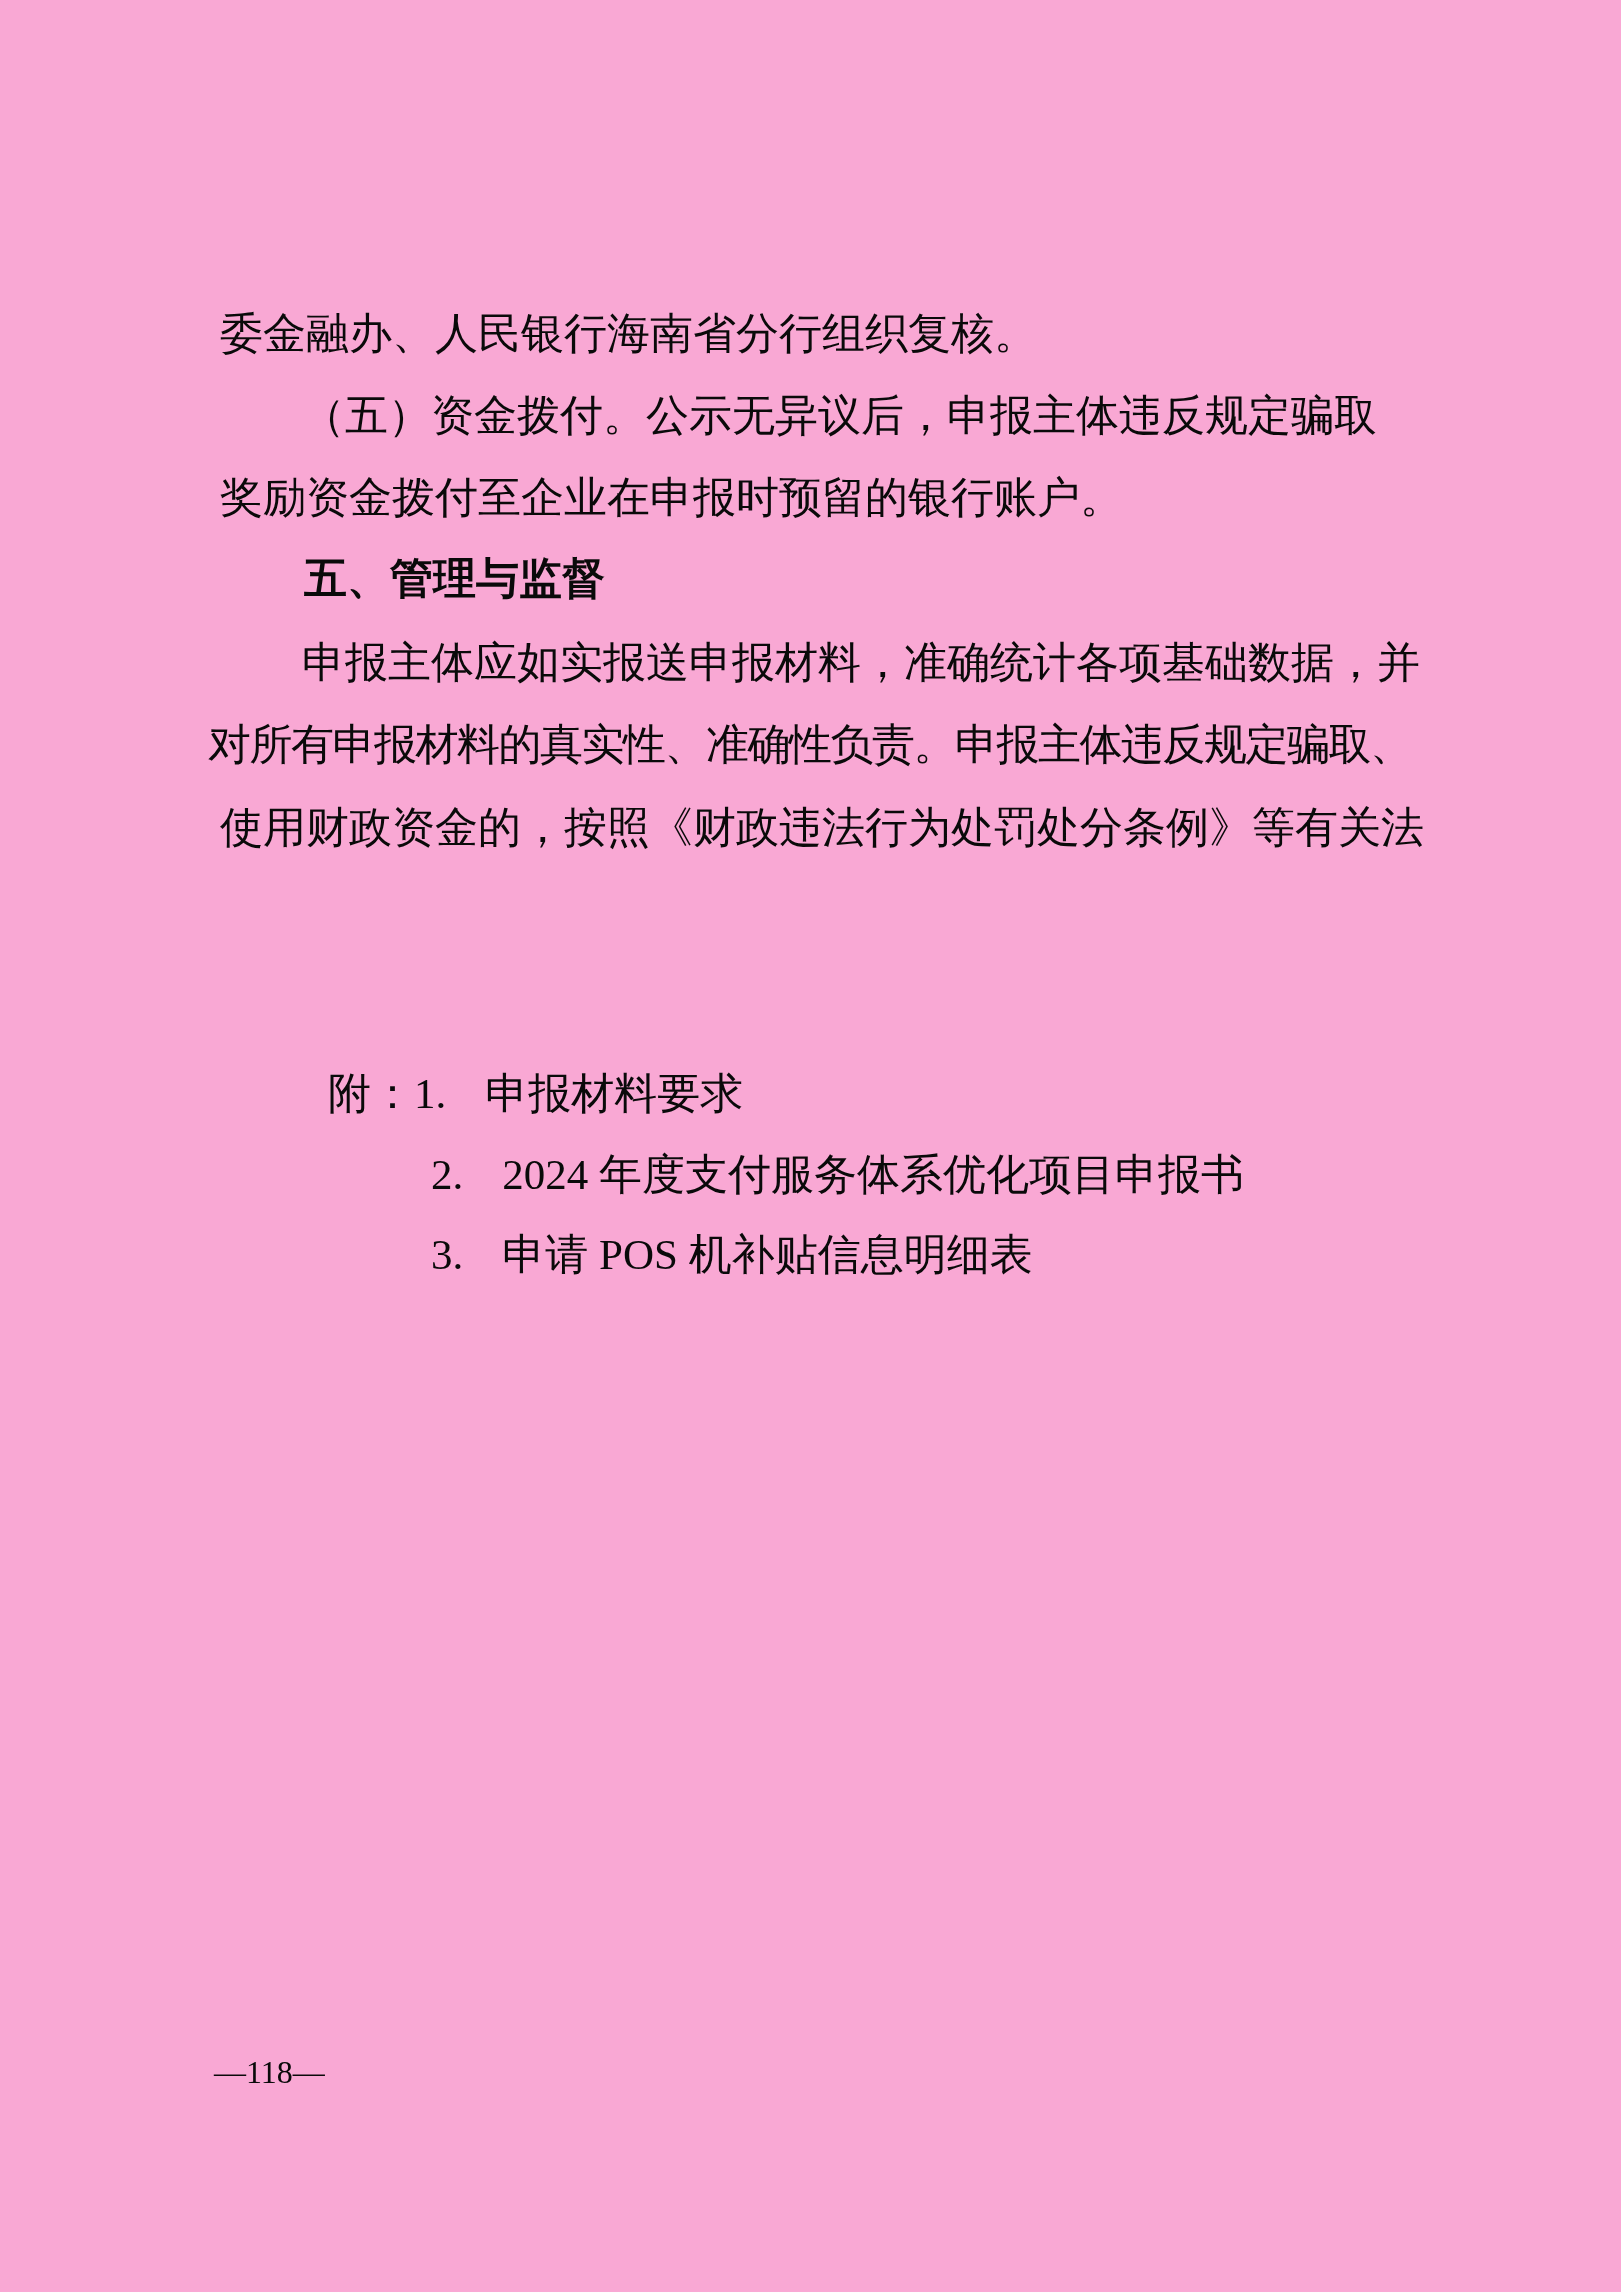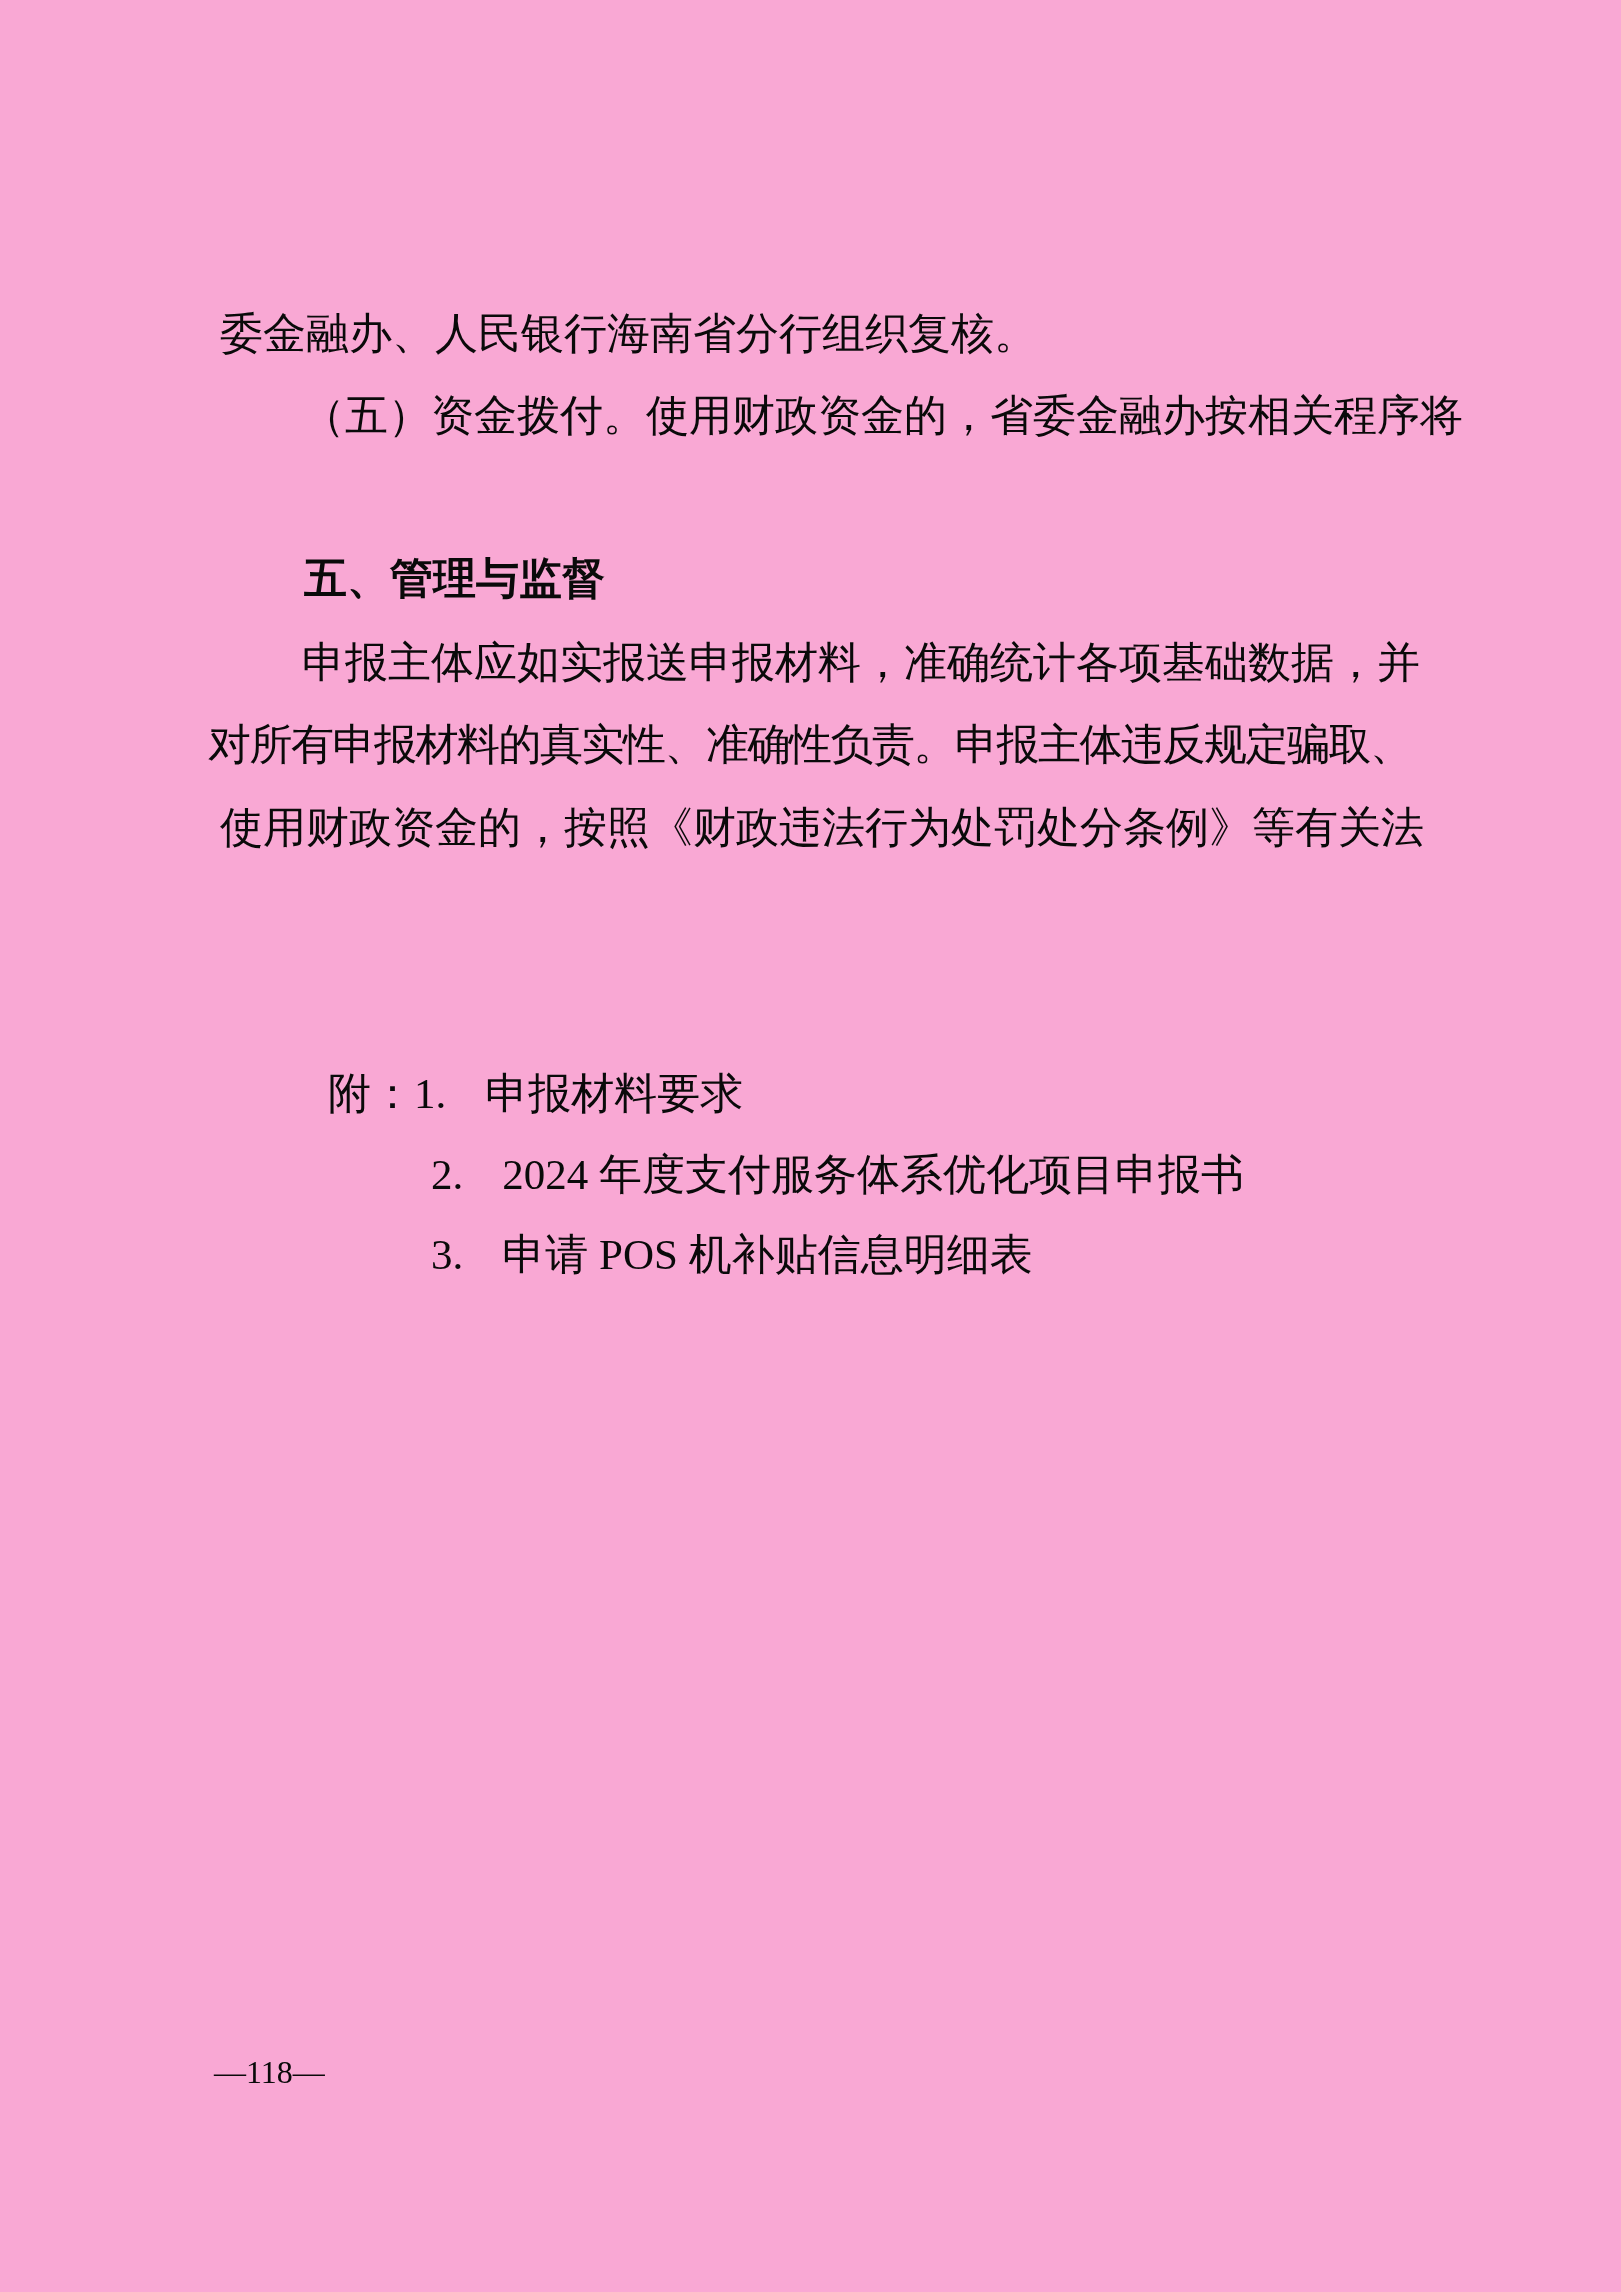--- a/index.html
+++ b/index.html
@@ -38,22 +38,23 @@
     white-space: pre;
   }
 </style>
 </head>
 <body>
 
 <div class="page">
 
   <div class="line body-text" style="left:220px; top:310px;">委金融办、人民银行海南省分行组织复核。</div>
 
-  <div class="line body-text" style="left:302px; top:392px;">（五）资金拨付。使用财政资金的，省委金融办按相关程序将</div>
+  <div class="line body-text" style="left:302px; top:392px;">（五）资金拨付。公示无异议后，申报主体违反规定骗取</div>
 
+  <div class="line body-text" style="left:220px; top:474px;">奖励资金拨付至企业在申报时预留的银行账户。</div>
 
   <div class="line heading-text" style="left:304px; top:555px;">五、管理与监督</div>
 
   <div class="line body-text" style="left:302px; top:639px;">申报主体应如实报送申报材料，准确统计各项基础数据，并</div>
 
   <div class="line body-text tight" style="left:208px; top:721px;">对所有申报材料的真实性、准确性负责。申报主体违反规定骗取、</div>
 
   <div class="line body-text" style="left:220px; top:804px;">使用财政资金的，按照《财政违法行为处罚处分条例》等有关法</div>
 
 

